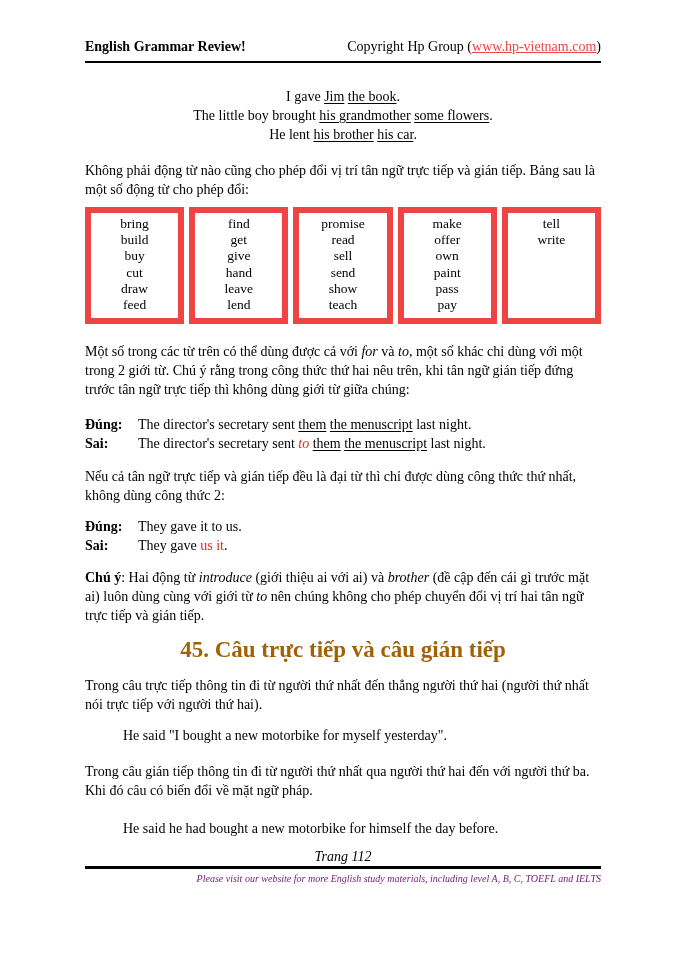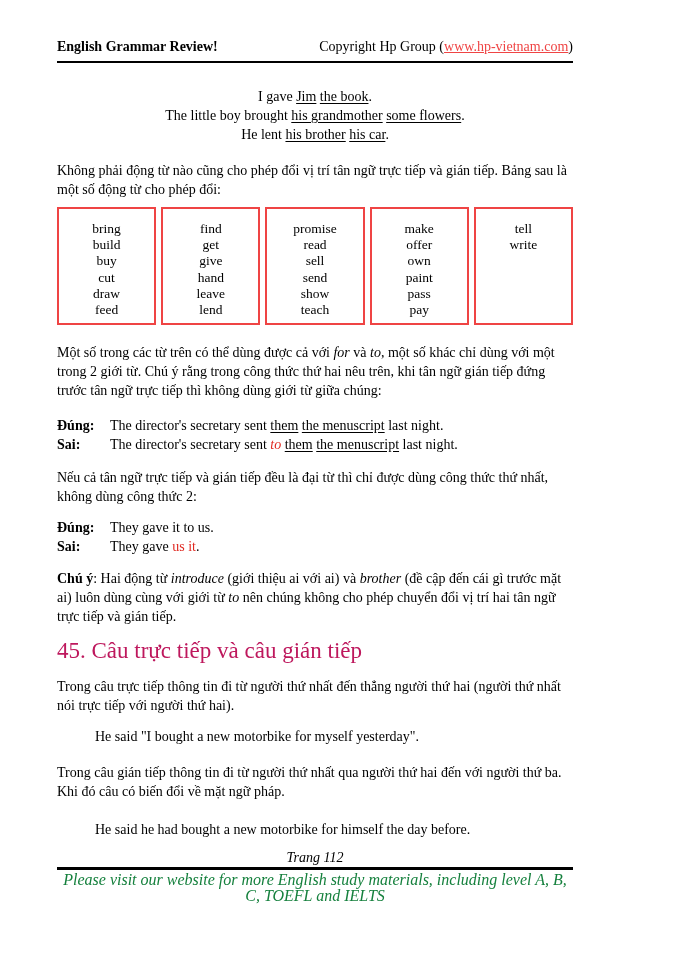--- a/index.html
+++ b/index.html
@@ -1,21 +1,21 @@
 <!DOCTYPE html>
 <html><head>
 <meta charset="utf-8">
 <style>
   html, body { margin: 0; padding: 0; background: #ffffff; }
   body {
     width: 700px; height: 960px; overflow: hidden;
     font-family: "Liberation Serif", "DejaVu Serif", serif;
     color: #000; font-size: 14px;
   }
-  .page { box-sizing: border-box; width: 628px; height: 960px; padding: 38px 55px 0 57px; }
+  .page { box-sizing: border-box; width: 628px; height: 960px; padding: 38px 55px 0 57px; margin-left: 28px; }
 
   
   .header {
     display: flex; justify-content: space-between; align-items: baseline;
     border-bottom: 2px solid #000; padding-bottom: 5px; line-height: 18px;
   }
   .header-left { font-weight: bold; }
   .link { color: #ef4444; text-decoration: underline; cursor: pointer; }
 
   
@@ -25,55 +25,55 @@
   .i  { font-style: italic; }
   .b  { font-weight: bold; }
   .r  { color: #e02820; }
 
   .center-examples { margin-top: 24px; text-align: center; }
   .mt-para1 { margin-top: 17px; }
 
   
   .verb-table { margin-top: 8px; display: flex; gap: 5px; }
   .vt-col {
-    flex: 1; border: 2px solid #ef4444; text-align: center;
-    padding: 12px 0 5px 0;
+    flex: 1; border: 6px solid #ef4444; text-align: center;
+    padding: 3px 0 5px 0;
   }
   .vt-item { font-size: 13.5px; line-height: 16.2px; }
 
   .mt-para2 { margin-top: 18px; }
 
   
   .cw-block { margin-top: 16px; }
   .cw-block2 { margin-top: 12px; }
   .cw-row { display: flex; line-height: 19px; }
   .cw-label { flex: 0 0 53px; font-weight: bold; }
   .cw-text { flex: 1; }
 
   .mt-para3 { margin-top: 14px; }
   .mt-note  { margin-top: 13px; }
 
   .indent-block { margin-top: 12px; margin-left: 38px; }
 
   .section-heading {
-    margin: 10px 0 0 0; color: #be185d; font-weight: normal;
-    font-size: 23px; line-height: 30px;
+    margin: 10px 0 0 0; color: #a16207; font-weight: bold;
+    font-size: 23px; line-height: 30px; text-align: center;
   }
   .mt-para4 { margin-top: 11px; }
   .mt-ex3   { margin-top: 12px; margin-left: 38px; }
   .mt-para5 { margin-top: 17px; }
   .mt-ex4   { margin-top: 19px; margin-left: 38px; }
 
   
   .footer { margin-top: 10px; font-style: italic; }
   .footer-page { text-align: center; line-height: 17px; }
   .footer-rule { border: 0; border-top: 3px solid #000; margin: 1px 0 0 0; }
   .footer-notice {
-    margin-top: 2px; text-align: center; font-size: 16px;
-    color: #15803d; line-height: 16px;
+    margin-top: 2px; text-align: right; font-size: 10px;
+    color: #701a75; line-height: 16px;
   }
 </style>
 </head>
 <body>
 
 <div class="page">
 
   <header class="header">
     <span class="header-left">English Grammar Review!</span>
     <span class="header-right"><span>Copyright Hp Group (</span><a class="link">www.hp-vietnam.com</a><span>)</span></span>

